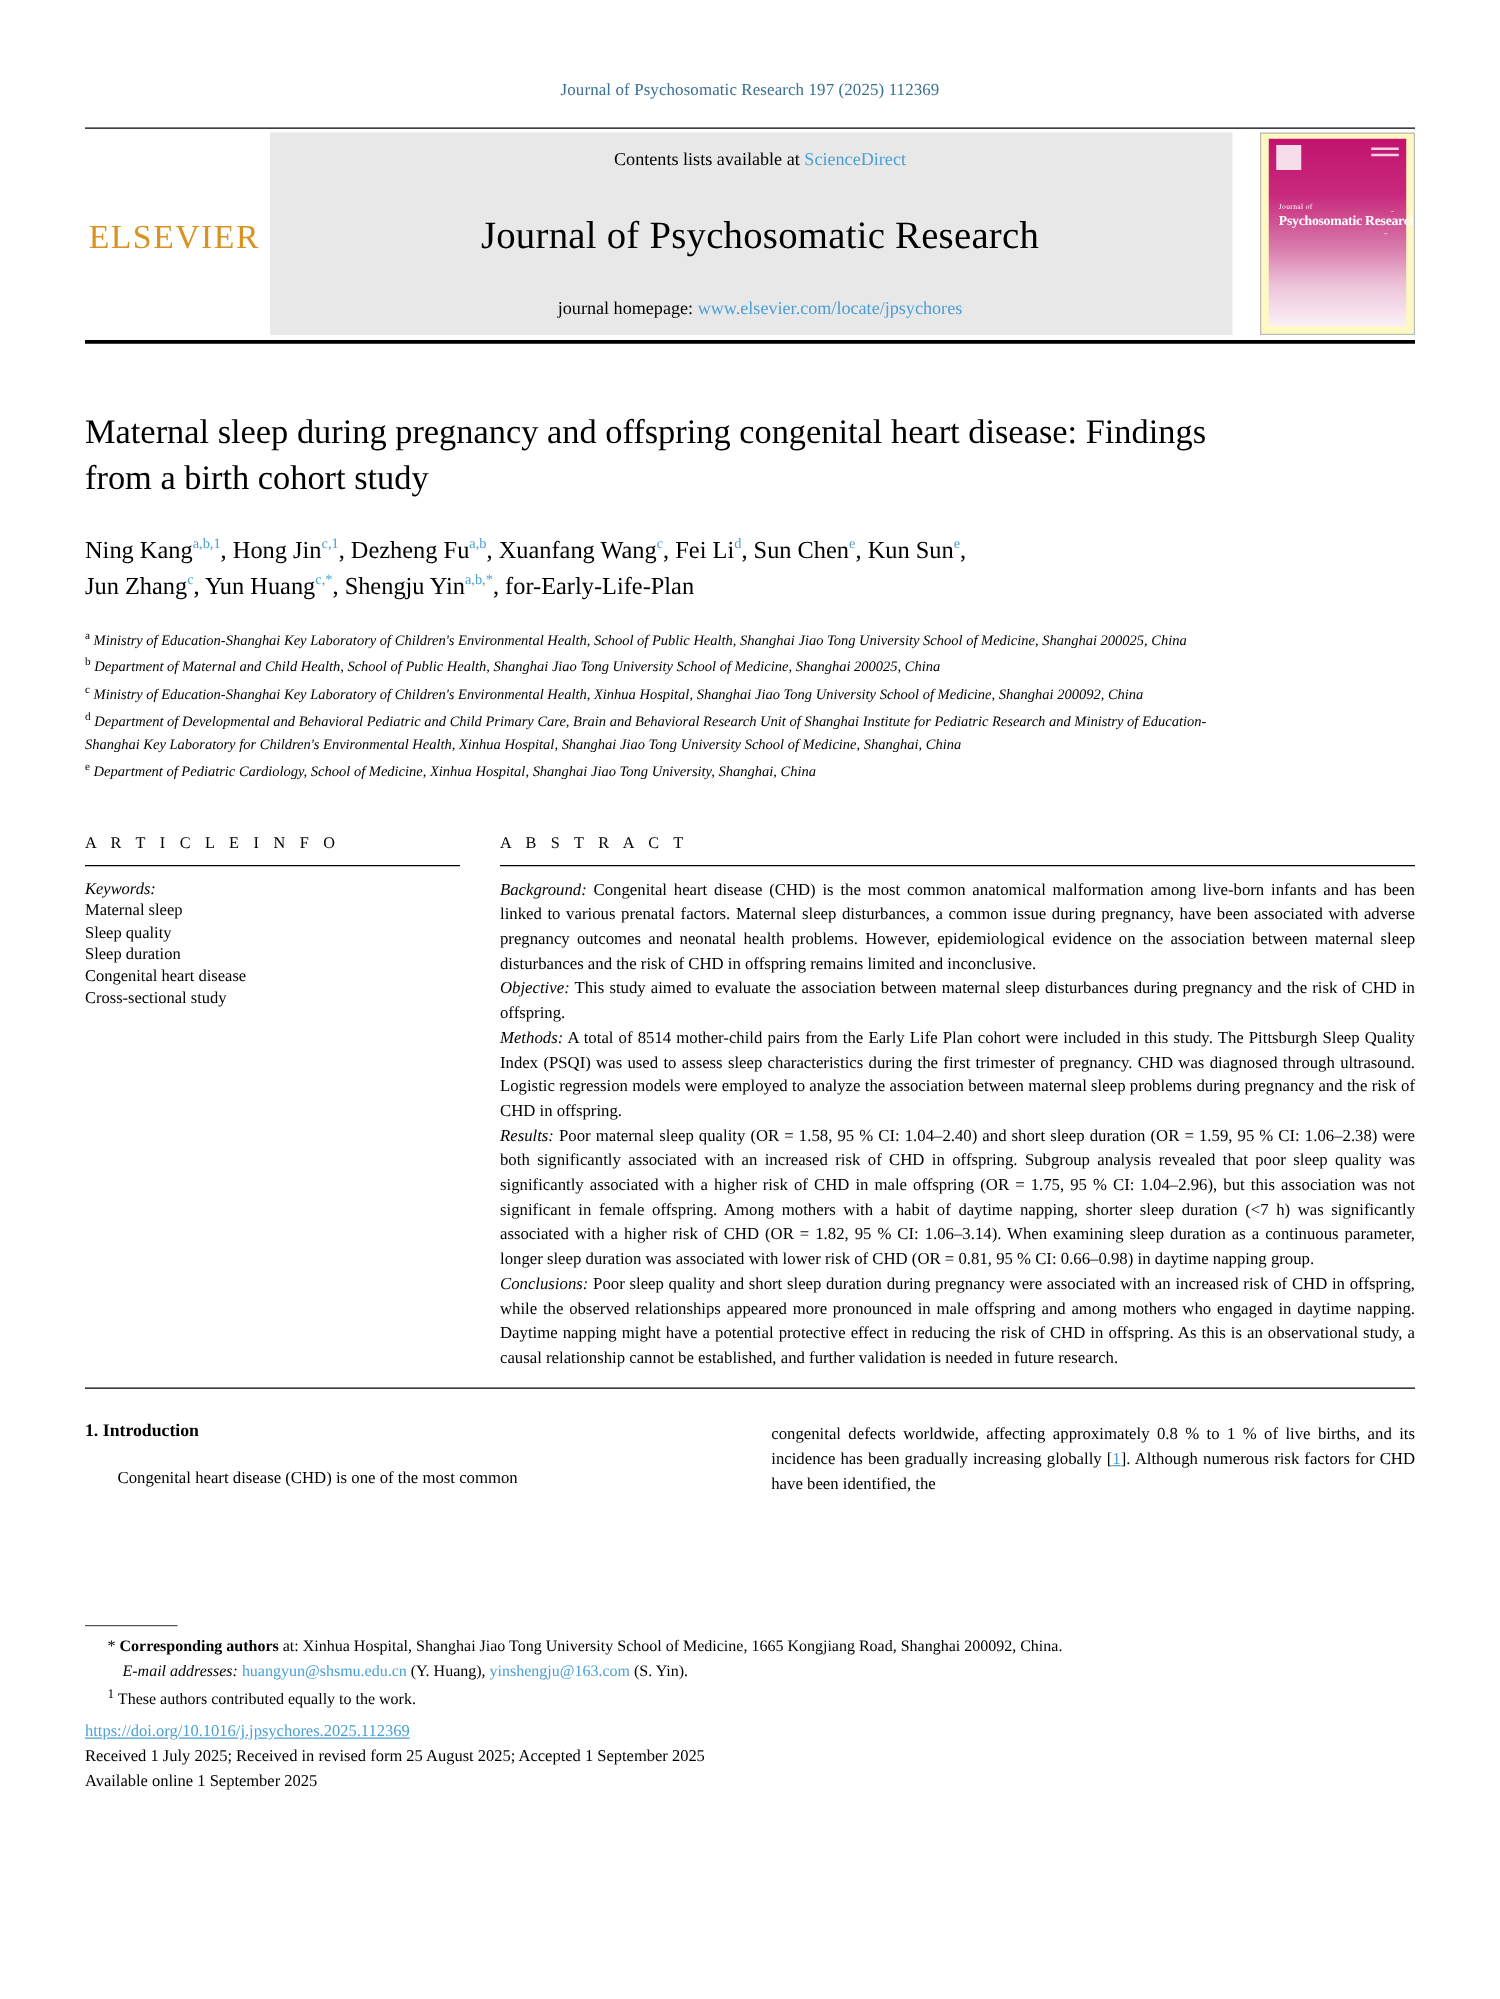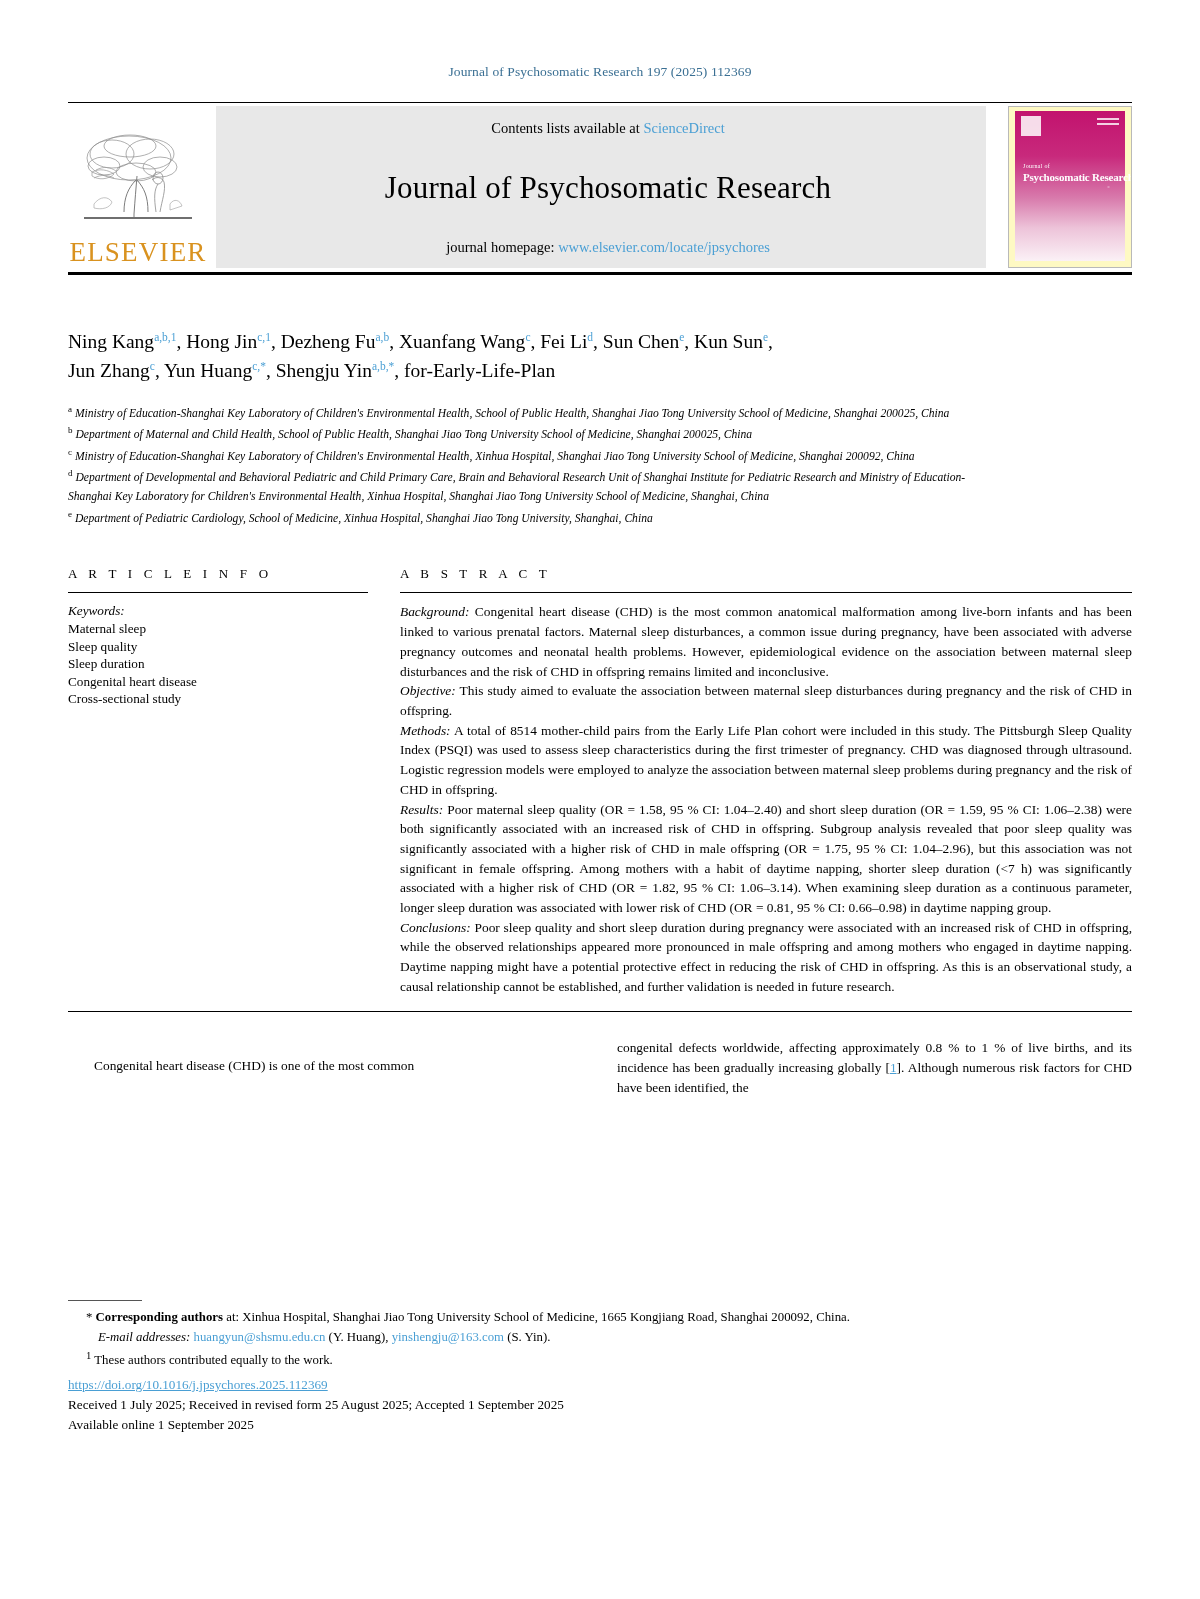--- a/index.html
+++ b/index.html
@@ -37,21 +37,21 @@
     border-top: 1.4px solid #000;
     padding-top: 3px;
     display: flex;
     align-items: stretch;
     gap: 0;
   }
   .elsevier-logo {
     width: 140px;
     flex: 0 0 140px;
     display: flex;
-    flex-direction: column;
+    flex-direction: row;
     align-items: center;
     justify-content: flex-end;
     padding-top: 4px;
   }
   .tree-svg { display:block; }
   .elsevier-word {
     font-family: "Liberation Serif", serif;
     font-size: 27px;
     letter-spacing: 1.2px;
     color: #d9921f;
@@ -284,20 +284,21 @@
           </div>
         <div class="cover-swoosh"></div>
         <div class="cover-txt1">Journal of</div>
         <div class="cover-txt2">Psychosomatic Research</div>
       </div>
     </div>
   </div>
   <div class="masthead-rule"></div>
 
   <div class="title-block">
+    <h1 class="art-title">Maternal sleep during pregnancy and offspring congenital heart disease: Findings from a birth cohort study</h1>
     <div class="authors">
       <span id="auth1"><span>Ning Kang</span><sup class="aff">a,b,1</sup>, <span>Hong Jin</span><sup class="aff">c,1</sup>, <span>Dezheng Fu</span><sup class="aff">a,b</sup>, <span>Xuanfang Wang</span><sup class="aff">c</sup>, <span>Fei Li</span><sup class="aff">d</sup>, <span>Sun Chen</span><sup class="aff">e</sup>, <span>Kun Sun</span><sup class="aff">e</sup>,</span><br>
       <span id="auth2"><span>Jun Zhang</span><sup class="aff">c</sup>, <span>Yun Huang</span><sup class="aff">c,*</sup>, <span>Shengju Yin</span><sup class="aff">a,b,*</sup>, <span>for-Early-Life-Plan</span></span>
     </div>
   </div>
 
   <div class="affils" id="affils">
       <p><sup>a</sup> Ministry of Education-Shanghai Key Laboratory of Children's Environmental Health, School of Public Health, Shanghai Jiao Tong University School of Medicine, Shanghai 200025, China</p>
       <p><sup>b</sup> Department of Maternal and Child Health, School of Public Health, Shanghai Jiao Tong University School of Medicine, Shanghai 200025, China</p>
       <p><sup>c</sup> Ministry of Education-Shanghai Key Laboratory of Children's Environmental Health, Xinhua Hospital, Shanghai Jiao Tong University School of Medicine, Shanghai 200092, China</p>
@@ -330,20 +331,21 @@
           <div><span class="lead">Methods:</span><span> A total of 8514 mother-child pairs from the Early Life Plan cohort were included in this study. The Pittsburgh Sleep Quality Index (PSQI) was used to assess sleep characteristics during the first trimester of pregnancy. CHD was diagnosed through ultrasound. Logistic regression models were employed to analyze the association between maternal sleep problems during pregnancy and the risk of CHD in offspring.</span></div>
           <div><span class="lead">Results:</span><span> Poor maternal sleep quality (OR = 1.58, 95 % CI: 1.04–2.40) and short sleep duration (OR = 1.59, 95 % CI: 1.06–2.38) were both significantly associated with an increased risk of CHD in offspring. Subgroup analysis revealed that poor sleep quality was significantly associated with a higher risk of CHD in male offspring (OR = 1.75, 95 % CI: 1.04–2.96), but this association was not significant in female offspring. Among mothers with a habit of daytime napping, shorter sleep duration (&lt;7 h) was significantly associated with a higher risk of CHD (OR = 1.82, 95 % CI: 1.06–3.14). When examining sleep duration as a continuous parameter, longer sleep duration was associated with lower risk of CHD (OR = 0.81, 95 % CI: 0.66–0.98) in daytime napping group.</span></div>
           <div><span class="lead">Conclusions:</span><span> Poor sleep quality and short sleep duration during pregnancy were associated with an increased risk of CHD in offspring, while the observed relationships appeared more pronounced in male offspring and among mothers who engaged in daytime napping. Daytime napping might have a potential protective effect in reducing the risk of CHD in offspring. As this is an observational study, a causal relationship cannot be established, and further validation is needed in future research.</span></div>
         </div>
     </div>
   </div>
   <div class="hr-abs-bottom"></div>
 
   <div class="body-cols">
     <div class="bcol">
+      <div class="h2">1.  Introduction</div>
       <p class="btxt first">Congenital heart disease (CHD) is one of the most common</p>
     </div>
     <div class="bcol">
       <p class="btxt noindent"><span id="rp-pre">congenital defects worldwide, affecting approximately 0.8 % to 1 % of live births, and its incidence has been gradually increasing globally [</span><a class="ref" href="#">1</a><span id="rp-post">]. Although numerous risk factors for CHD have been identified, the</span></p>
     </div>
   </div>
 
   <div class="footnotes">
     <div class="fn-rule"></div>
     <div class="fn fn-indent">

